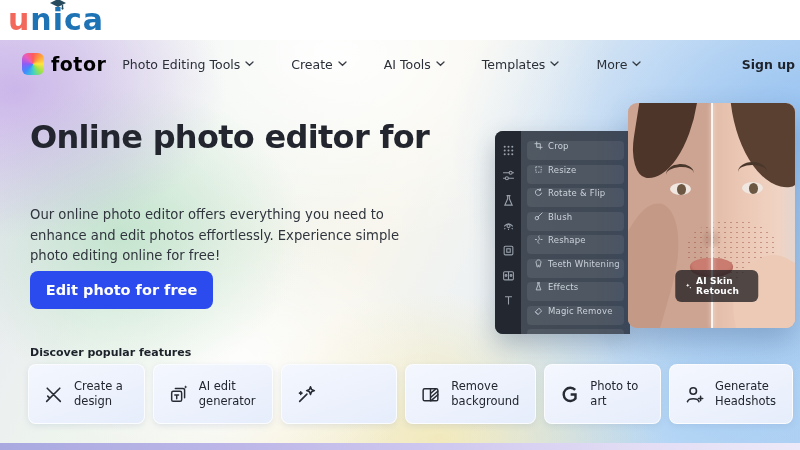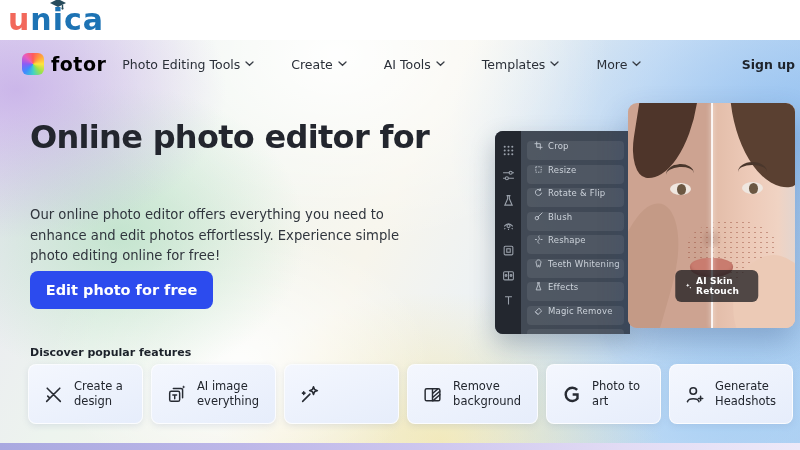--- a/index.html
+++ b/index.html
@@ -304,21 +304,21 @@
     </svg>
     <span>Create a design</span>
   </div>
   <div class="card">
     <svg width="21" height="21" viewBox="0 0 20 20" fill="none" stroke="#272b33" stroke-width="1.4" stroke-linecap="round" stroke-linejoin="round">
       <rect x="3.5" y="7" width="9.5" height="9.5" rx="1.5"></rect>
       <path d="M7 4.2h7.3a1.5 1.5 0 0 1 1.5 1.5v7.3"></path>
       <path d="M6.5 10.5h3.6M8.3 10.5v3.6"></path>
       <path d="M16.8 1.2l.5 1.2 1.2.5-1.2.5-.5 1.2-.5-1.2-1.2-.5 1.2-.5z" fill="#272b33" stroke="none"></path>
     </svg>
-    <span>AI image everything</span>
+    <span>AI edit generator</span>
   </div>
   <div class="card">
     <svg width="21" height="21" viewBox="0 0 20 20" fill="none" stroke="#272b33" stroke-width="1.5" stroke-linecap="round" stroke-linejoin="round">
       <path d="M13.8 2.6l1 2.7 2.7 1-2.7 1-1 2.7-1-2.7-2.7-1 2.7-1z"></path>
       <path d="M3.5 16.5L10.4 9.6"></path>
         <path d="M4.5 7.5v2.4M3.3 8.7h2.4"></path>
     </svg>
   </div>
   <div class="card">
     <svg width="21" height="21" viewBox="0 0 20 20" fill="none" stroke="#272b33" stroke-width="1.4" stroke-linecap="round" stroke-linejoin="round">

